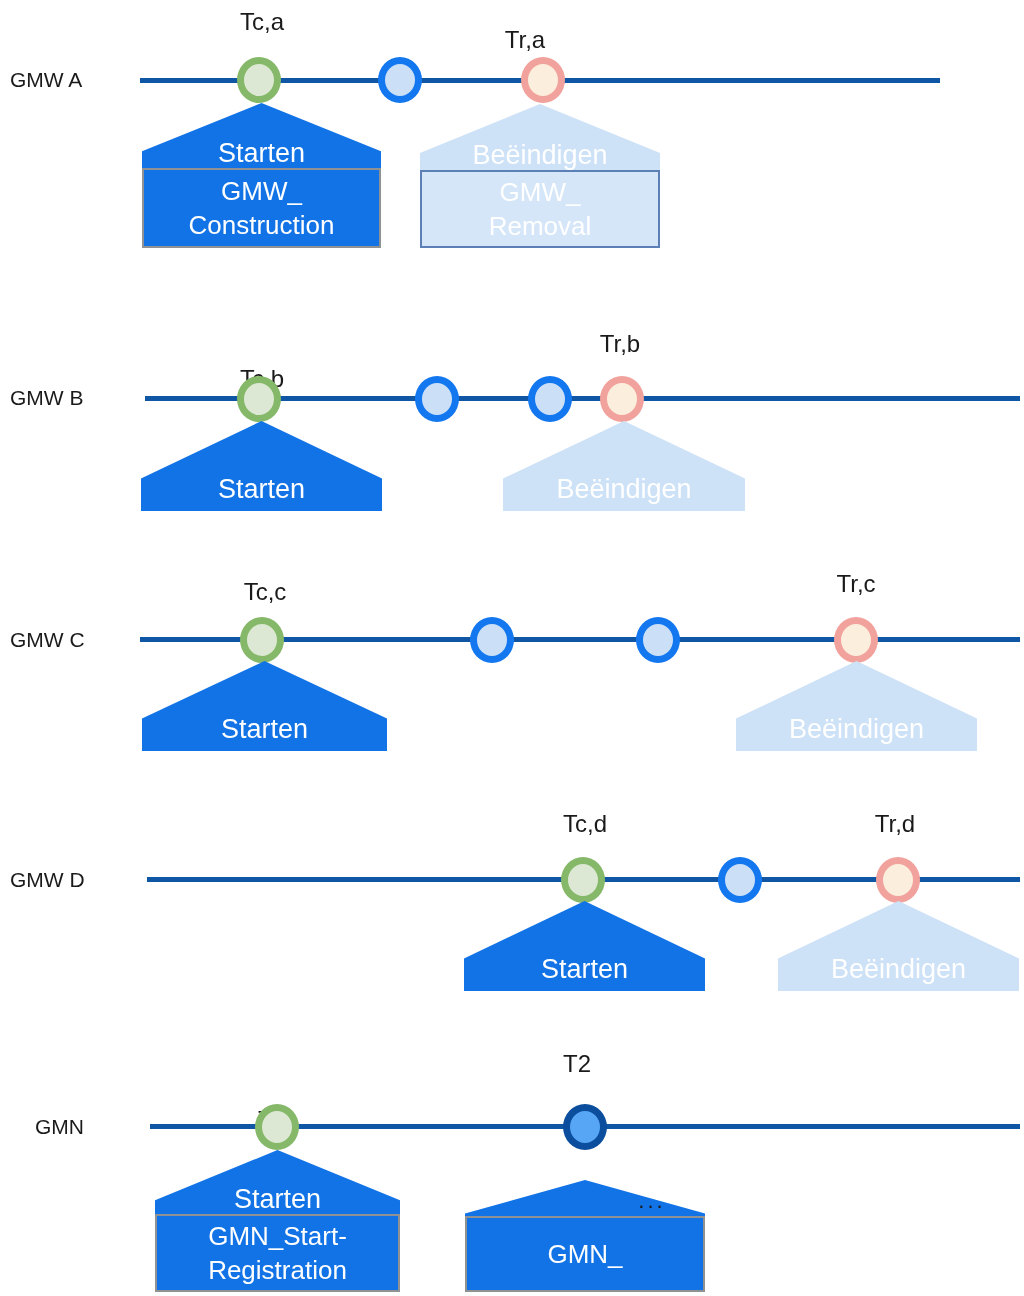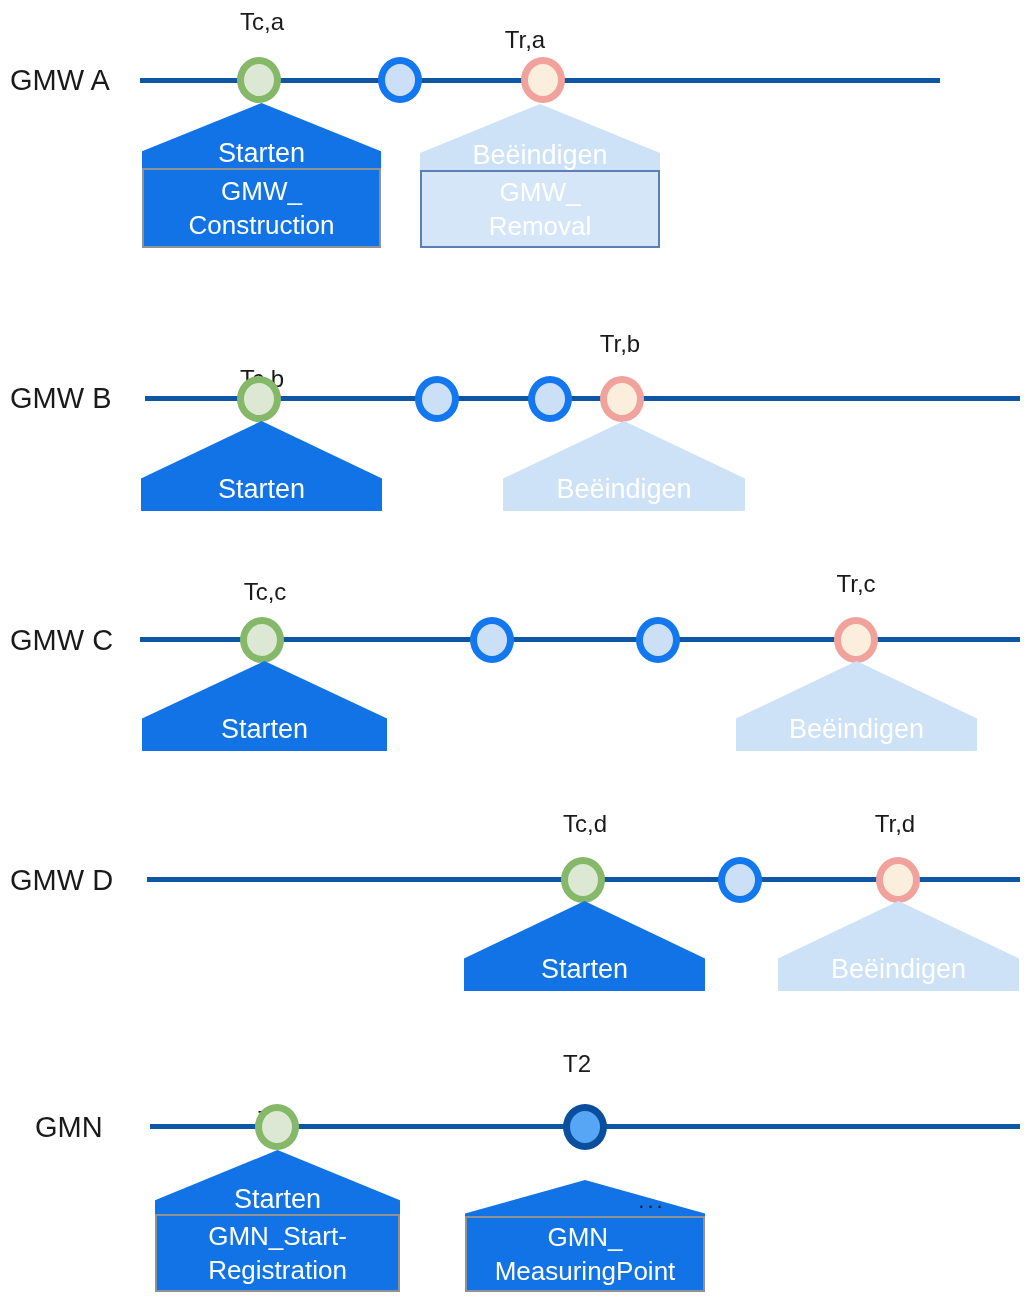--- a/index.html
+++ b/index.html
@@ -1,21 +1,21 @@
 <!DOCTYPE html>
 <html style="--timeline: #0F57A5; --callout-dark-fill: #1173E6; --callout-light-fill: #CDE1F7; --light-box-fill: #D5E6F9; --light-box-border: #5C80B6; --dark-box-border: #8F9193; --circle-green-border: #85B868; --circle-green-fill: #DCE8D3; --circle-blue-border: #1377F0; --circle-blue-fill: #CBE0F7; --circle-pink-border: #F1A29C; --circle-pink-fill: #FCEEDC; --circle-navy-border: #0B4E9E; --circle-navy-fill: #57A6F6; --text-dark: #1A1A1A; --text-light: #FFFFFF;"><head>
 <meta charset="utf-8">
 <style>
   html,body{margin:0;padding:0;background:#ffffff;}
   .canvas{
     position:relative;width:1024px;height:1296px;background:#ffffff;
     font-family:"Liberation Sans",sans-serif;overflow:hidden;
   }
   .row-label{
-    position:absolute;font-size:29px;line-height:28px;color:var(--text-dark);
+    position:absolute;font-size:21px;line-height:28px;color:var(--text-dark);
   }
   .t-label{
     position:absolute;font-size:24px;line-height:28px;color:var(--text-dark);
     width:120px;text-align:center;
   }
   .timeline{
     position:absolute;height:5px;background:var(--timeline);
   }
   .circle{
     position:absolute;width:44px;height:46px;border-radius:50%;
@@ -141,17 +141,16 @@
     <div class="box dark" style="left:155px;top:1214px;width:245px;height:78px;">
       <span class="box-line">GMN_Start-</span>
       <span class="box-line">Registration</span>
     </div>
     <div class="pent dark pent-gmn-add" style="left:465px;top:1180px;width:240px;height:68px;padding-bottom:16px;justify-content:flex-end;">
       <span class="callout-title">Aanvullen</span>
     </div>
     <div class="ellipsis" style="left:622px;top:1190px;">...</div>
     <div class="box dark" style="left:465px;top:1216px;width:240px;height:76px;">
       <span class="box-line">GMN_</span>
-      <span class="box-line">MeasuringPoint</span>
     </div>
   </div>
 
 </div>
 
 </body></html>

